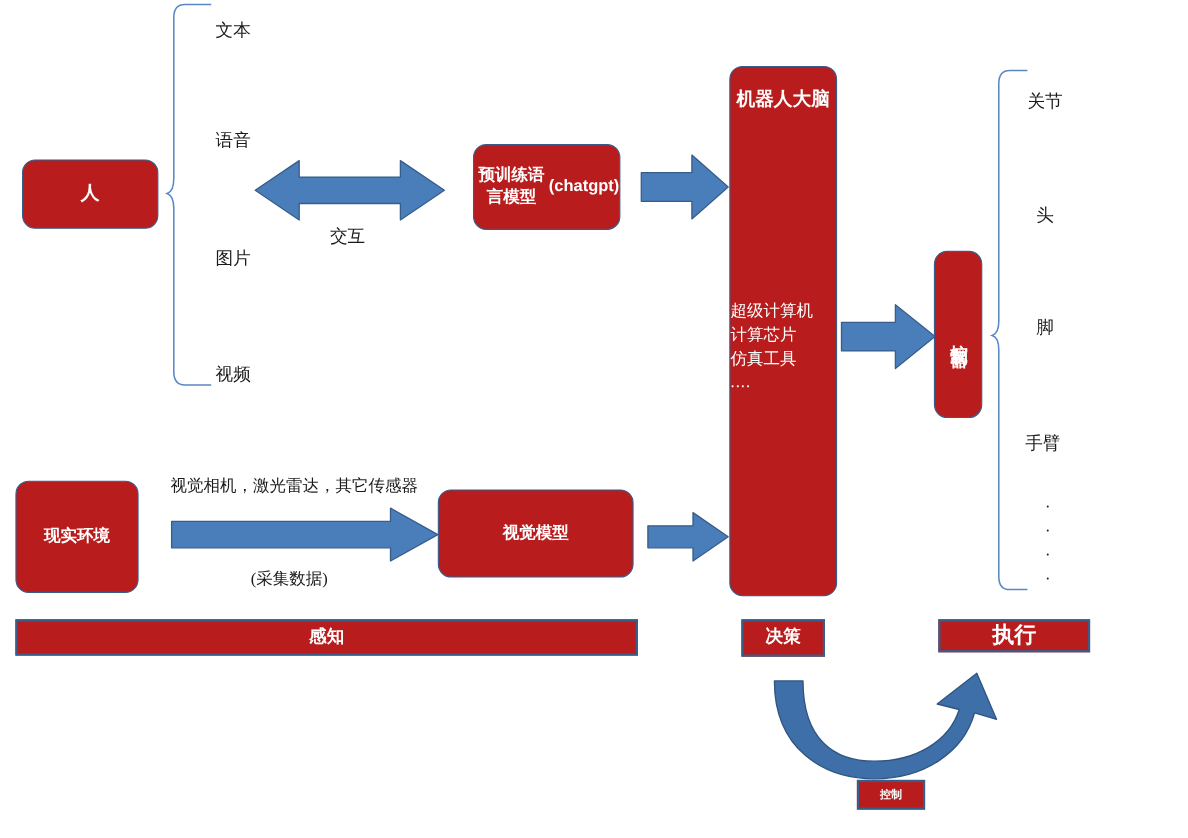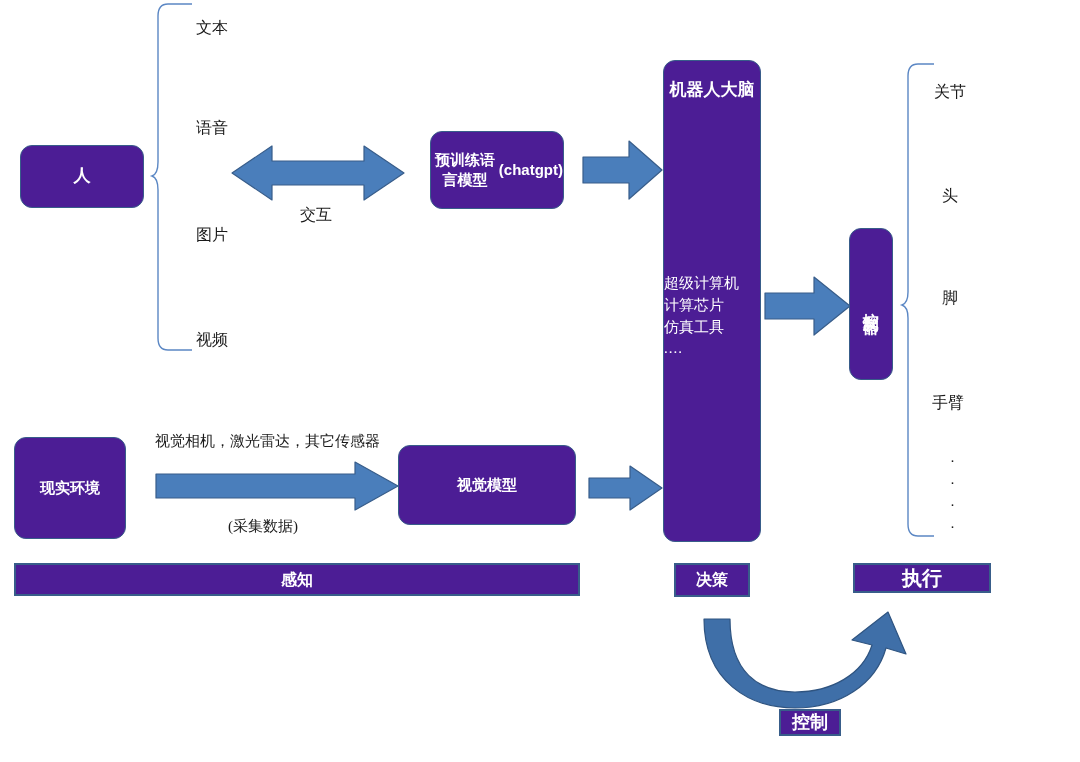--- a/index.html
+++ b/index.html
@@ -13,21 +13,21 @@
   #canvas {
     position: relative;
     width: 1080px;
     height: 762px;
     background: #ffffff;
     overflow: hidden;
   }
   .node {
     position: absolute;
     box-sizing: border-box;
-    background: #4c1d95;
+    background: #b91c1c;
     border: 1px solid #385d8a;
     color: #ffffff;
     font-weight: bold;
     display: flex;
     align-items: center;
     justify-content: center;
     text-align: center;
     line-height: 1.35;
   }
   .rounded {
@@ -177,17 +177,17 @@
              C 150 96, 186 72, 196 36
              L 216 42
              L 198 0
              L 162 28
              L 182 33
              C 173 62, 142 80, 105 80
              C 68 80, 40 60, 40 7
              Z" fill="#3f6fa8" stroke="#2f5480" stroke-width="1.2" stroke-linejoin="round"></path>
   </svg>
 
-  <div class="node sq" style="left:779px; top:709px; width:62px; height:27px; font-size:18px;">
+  <div class="node sq" style="left:779px; top:709px; width:62px; height:27px; font-size:10px;">
     <span>控制</span>
   </div>
 
 </div>
 
 </body></html>

